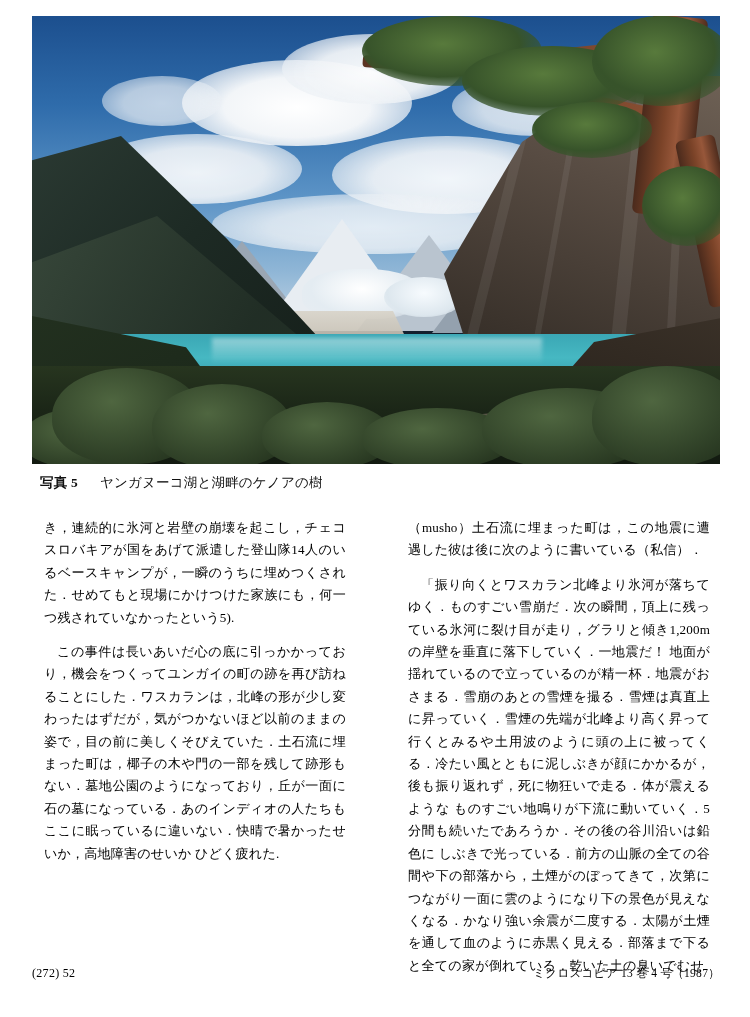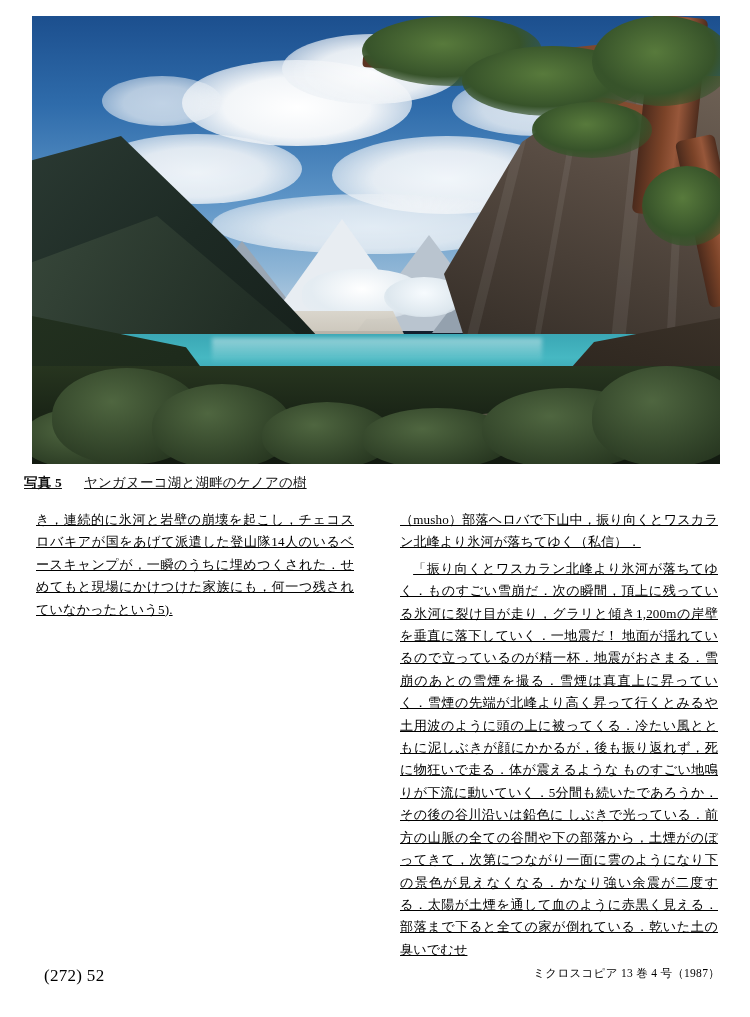--- a/index.html
+++ b/index.html
@@ -208,27 +208,26 @@
   }
   .lf1 { left: 330px; top: 0px; width: 180px; height: 70px; }
   .lf2 { left: 430px; top: 30px; width: 180px; height: 70px; }
   .lf3 { left: 560px; top: 0px; width: 140px; height: 90px; }
   .lf4 { left: 500px; top: 86px; width: 120px; height: 56px; }
   .lf5 { left: 610px; top: 150px; width: 90px; height: 80px; }
 
   
   .caption {
     position: absolute;
-    left: 24px;
+    left: 40px;
     top: 474px;
     width: 690px;
     font-size: 13.5px;
     letter-spacing: .2px;
     color: #111;
-    text-decoration: underline;
   }
   .caption .cap-num { font-weight: bold; }
   .caption .cap-text { margin-left: 22px; }
 
   
   .columns {
     position: absolute;
     left: 32px;
     top: 505px;
     width: 690px;
@@ -238,34 +237,32 @@
   }
   .col {
     width: 326px;
     font-size: 13.1px;
     line-height: 22.4px;
     text-align: justify;
     text-justify: inter-character;
     letter-spacing: .15px;
   }
   .col p {
-    margin: 4px;
+    margin: 12px;
     text-indent: 1em;
-    text-decoration: underline;
   }
   .col p.noindent { text-indent: 0; }
 
   
   .footer-left {
     position: absolute;
     left: 32px;
     top: 966px;
-    font-size: 17px;
+    font-size: 12px;
     letter-spacing: .3px;
-    margin-left: 12px;
   }
   .footer-right {
     position: absolute;
     right: 30px;
     top: 966px;
     font-size: 11.5px;
     letter-spacing: .3px;
   }
 </style>
 </head>
@@ -335,23 +332,24 @@
     </div>
   </div>
 
   <div class="caption">
     <span class="cap-num">写真 5</span><span class="cap-text">ヤンガヌーコ湖と湖畔のケノアの樹</span>
   </div>
 
   <div class="columns">
     <div class="col">
       <p class="noindent">き，連続的に氷河と岩壁の崩壊を起こし，チェコスロバキアが国をあげて派遣した登山隊14人のいるベースキャンプが，一瞬のうちに埋めつくされた．せめてもと現場にかけつけた家族にも，何一つ残されていなかったという5).</p>
+      <p>この事件は長いあいだ心の底に引っかかっており，機会をつくってユンガイの町の跡を再び訪ねることにした．ワスカランは，北峰の形が少し変わったはずだが，気がつかないほど以前のままの姿で，目の前に美しくそびえていた．土石流に埋まった町は，椰子の木や門の一部を残して跡形もない．墓地公園のようになっており，丘が一面に石の墓になっている．あのインディオの人たちもここに眠っているに違いない．快晴で暑かったせいか，高地障害のせいか ひどく疲れた.</p>
     </div>
     <div class="col">
-      <p class="noindent">（musho）部落ヘロバで下山中，振り向くとワスカラン北峰より氷河が落ちてゆく（私信）．</p>
+      <p class="noindent">（musho）土石流に埋まった町は，この地震に遭遇した彼は後に次のように書いている（私信）．</p>
       <p>「振り向くとワスカラン北峰より氷河が落ちてゆく．ものすごい雪崩だ．次の瞬間，頂上に残っている氷河に裂け目が走り，グラリと傾き1,200mの岸壁を垂直に落下していく．一地震だ！ 地面が揺れているので立っているのが精一杯．地震がおさまる．雪崩のあとの雪煙を撮る．雪煙は真直上に昇っていく．雪煙の先端が北峰より高く昇って行くとみるや土用波のように頭の上に被ってくる．冷たい風とともに泥しぶきが顔にかかるが，後も振り返れず，死に物狂いで走る．体が震えるような ものすごい地鳴りが下流に動いていく．5分間も続いたであろうか．その後の谷川沿いは鉛色に しぶきで光っている．前方の山脈の全ての谷間や下の部落から，土煙がのぼってきて，次第につながり一面に雲のようになり下の景色が見えなくなる．かなり強い余震が二度する．太陽が土煙を通して血のように赤黒く見える．部落まで下ると全ての家が倒れている．乾いた土の臭いでむせ</p>
     </div>
   </div>
 
   <div class="footer-left">(272) 52</div>
   <div class="footer-right">ミクロスコピア 13 巻 4 号（1987）</div>
 
 </div>
 
 </body></html>

